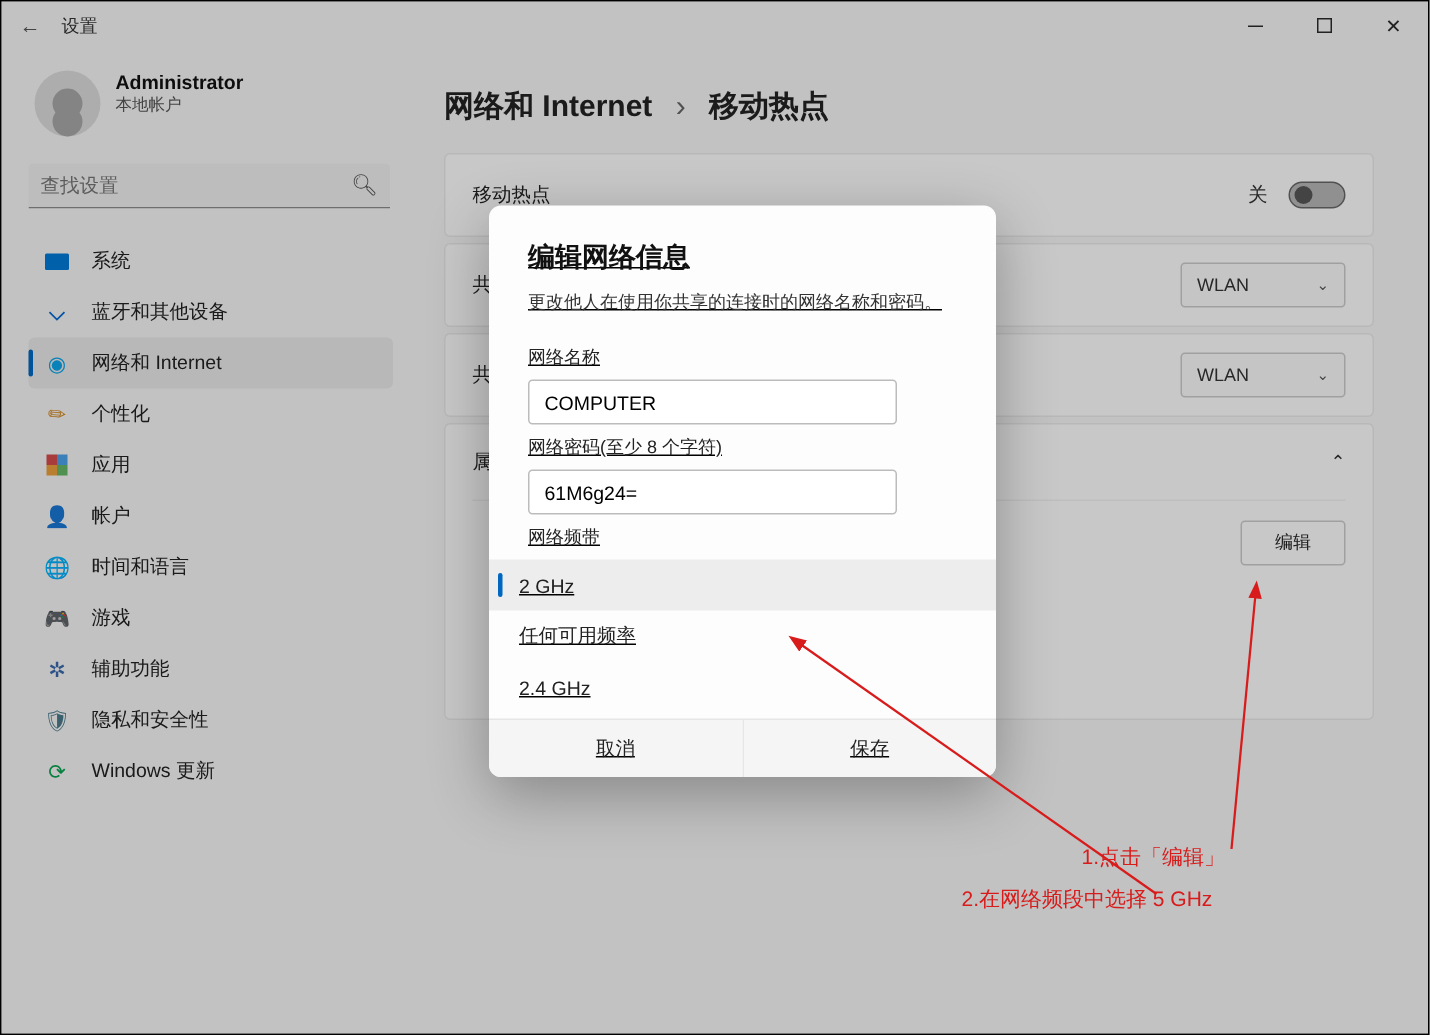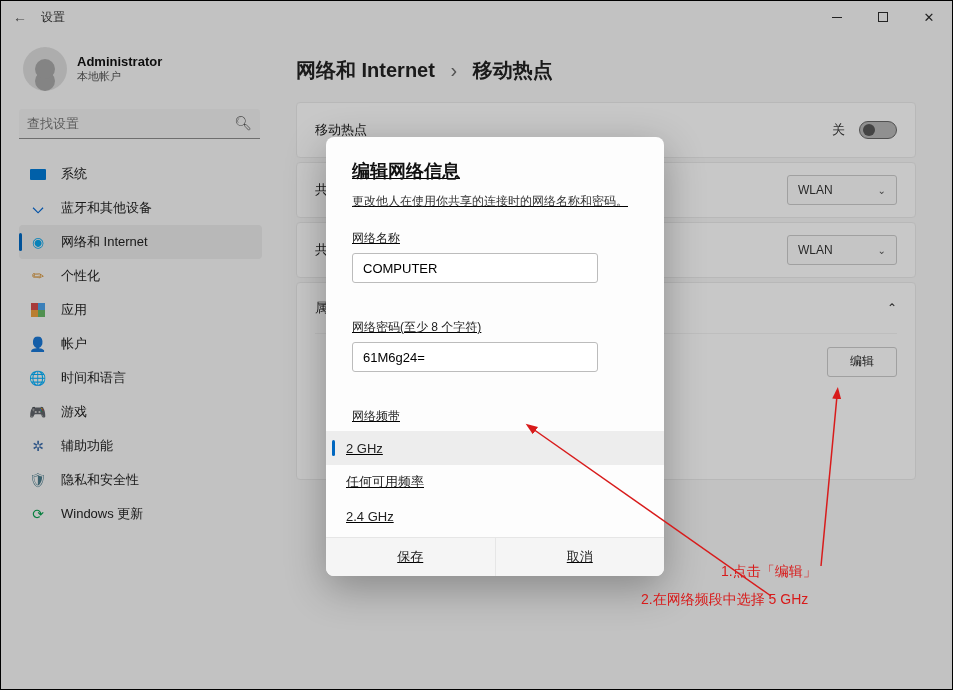--- a/index.html
+++ b/index.html
@@ -13,21 +13,21 @@
   .titlebar .back { font-size: 14px; margin-right: 14px; color: #555; }
   .win-controls { position: absolute; top: 0; right: 0; display: flex; z-index: 20; }
   .win-controls div { width: 46px; height: 32px; display: flex; align-items: center; justify-content: center; font-size: 13px; color: #222; }
   .win-controls .min-sym { display:inline-block; width:10px; border-top:1px solid #222; }
   .win-controls .max-sym { display:inline-block; width:10px; height:10px; border:1px solid #222; }
 
   .layout { display: flex; height: calc(100% - 32px); }
 
   
   .sidebar { width: 275px; padding: 10px 6px 0 18px; }
-  .user { display: flex; align-items: center; margin: 4px 0 18px 4px; }
+  .user { display: flex; align-items: flex-start; margin: 4px 0 18px 4px; }
   .avatar { width: 44px; height: 44px; border-radius: 50%; background: #d9d9d9; display: flex; align-items: center; justify-content: center; margin-right: 10px; }
   .avatar-inner { width: 20px; height: 20px; border-radius: 50%; background: #a5a5a5; box-shadow: 0 12px 0 0 #a5a5a5; }
   .user-name { font-size: 13px; font-weight: 600; color: #111; }
   .user-sub { font-size: 11px; color: #555; }
 
   .search { position: relative; margin: 0 10px 18px 0; }
   .search input { width: 100%; height: 30px; border: none; border-bottom: 1px solid #8a8a8a; background: #ededed; font-size: 13px; padding: 0 30px 0 8px; border-radius: 3px 3px 0 0; }
   .search .mag { position: absolute; right: 8px; top: 6px; color: #555; font-size: 14px; }
 
   .nav-item { display: flex; align-items: center; height: 34px; padding-left: 10px; font-size: 13px; color: #222; border-radius: 4px; margin-right: 8px; position: relative; }
@@ -65,21 +65,21 @@
   .expand-row { height: 50px; }
   .chev-up { font-size: 12px; color: #333; }
 
   .edit-btn { border: 1px solid #c8c8c8; background: #fafafa; height: 30px; padding: 0 22px; font-size: 12px; color: #222; border-radius: 3px; }
 
   
   .dialog { position: absolute; z-index: 10; left: 325px; top: 136px; width: 338px; background: #fdfdfd; border-radius: 8px; box-shadow: 0 12px 40px rgba(0,0,0,0.3); padding: 22px 26px 0 26px; text-decoration: underline; }
   .dialog h2 { font-size: 18px; font-weight: 600; color: #111; margin-bottom: 10px; }
   .dialog .desc { font-size: 12px; color: #333; margin-bottom: 20px; }
   .dialog label.fld { display: block; font-size: 12px; color: #222; margin-bottom: 6px; }
-  .dialog input.txt { width: 246px; height: 30px; border: 1px solid #bcbcbc; border-radius: 3px; padding: 0 10px; font-size: 13px; background: #fff; margin-bottom: 36px; }
+  .dialog input.txt { width: 246px; height: 30px; border: 1px solid #bcbcbc; border-radius: 3px; padding: 0 10px; font-size: 13px; background: #fff; margin-bottom: 7px; }
 
   .band-list { margin: 2px -26px 0; }
   .band-item { height: 34px; display: flex; align-items: center; padding-left: 20px; font-size: 13px; color: #222; position: relative; }
   .band-item.selected { background: #ededed; }
   .band-item.selected::before { content:""; position:absolute; left: 6px; top: 9px; bottom: 9px; width: 3px; background:#0067c0; border-radius:2px; }
 
   .dlg-buttons { display: flex; border-top: 1px solid #e6e6e6; margin: 4px -26px 0; }
   .dlg-buttons button { flex: 1; height: 38px; border: none; background: #f5f5f5; font-size: 13px; color: #222; }
   .dlg-buttons button:first-child { border-right: 1px solid #e6e6e6; border-bottom-left-radius: 8px; }
   .dlg-buttons button:last-child { border-bottom-right-radius: 8px; }
@@ -238,22 +238,22 @@
   <input class="txt" type="text" value="61M6g24=" style="">
 
   <label class="fld">网络频带</label>
   <div class="band-list">
     <div class="band-item selected">2 GHz</div>
     <div class="band-item">任何可用频率</div>
     <div class="band-item">2.4 GHz</div>
   </div>
 
   <div class="dlg-buttons">
+    <button>取消</button>
     <button>保存</button>
-    <button>取消</button>
   </div>
 </div>
 
 <svg class="annotation" style="left:0; top:0;" width="953" height="690">
   <defs>
     <marker id="arr" markerWidth="10" markerHeight="10" refX="2" refY="3" orient="auto">
       <path d="M0,0 L0,6 L8,3 z" fill="#d81b1b"></path>
     </marker>
   </defs>
   <line x1="820" y1="565" x2="836" y2="395" stroke="#d81b1b" stroke-width="1.5" marker-end="url(#arr)"></line>

